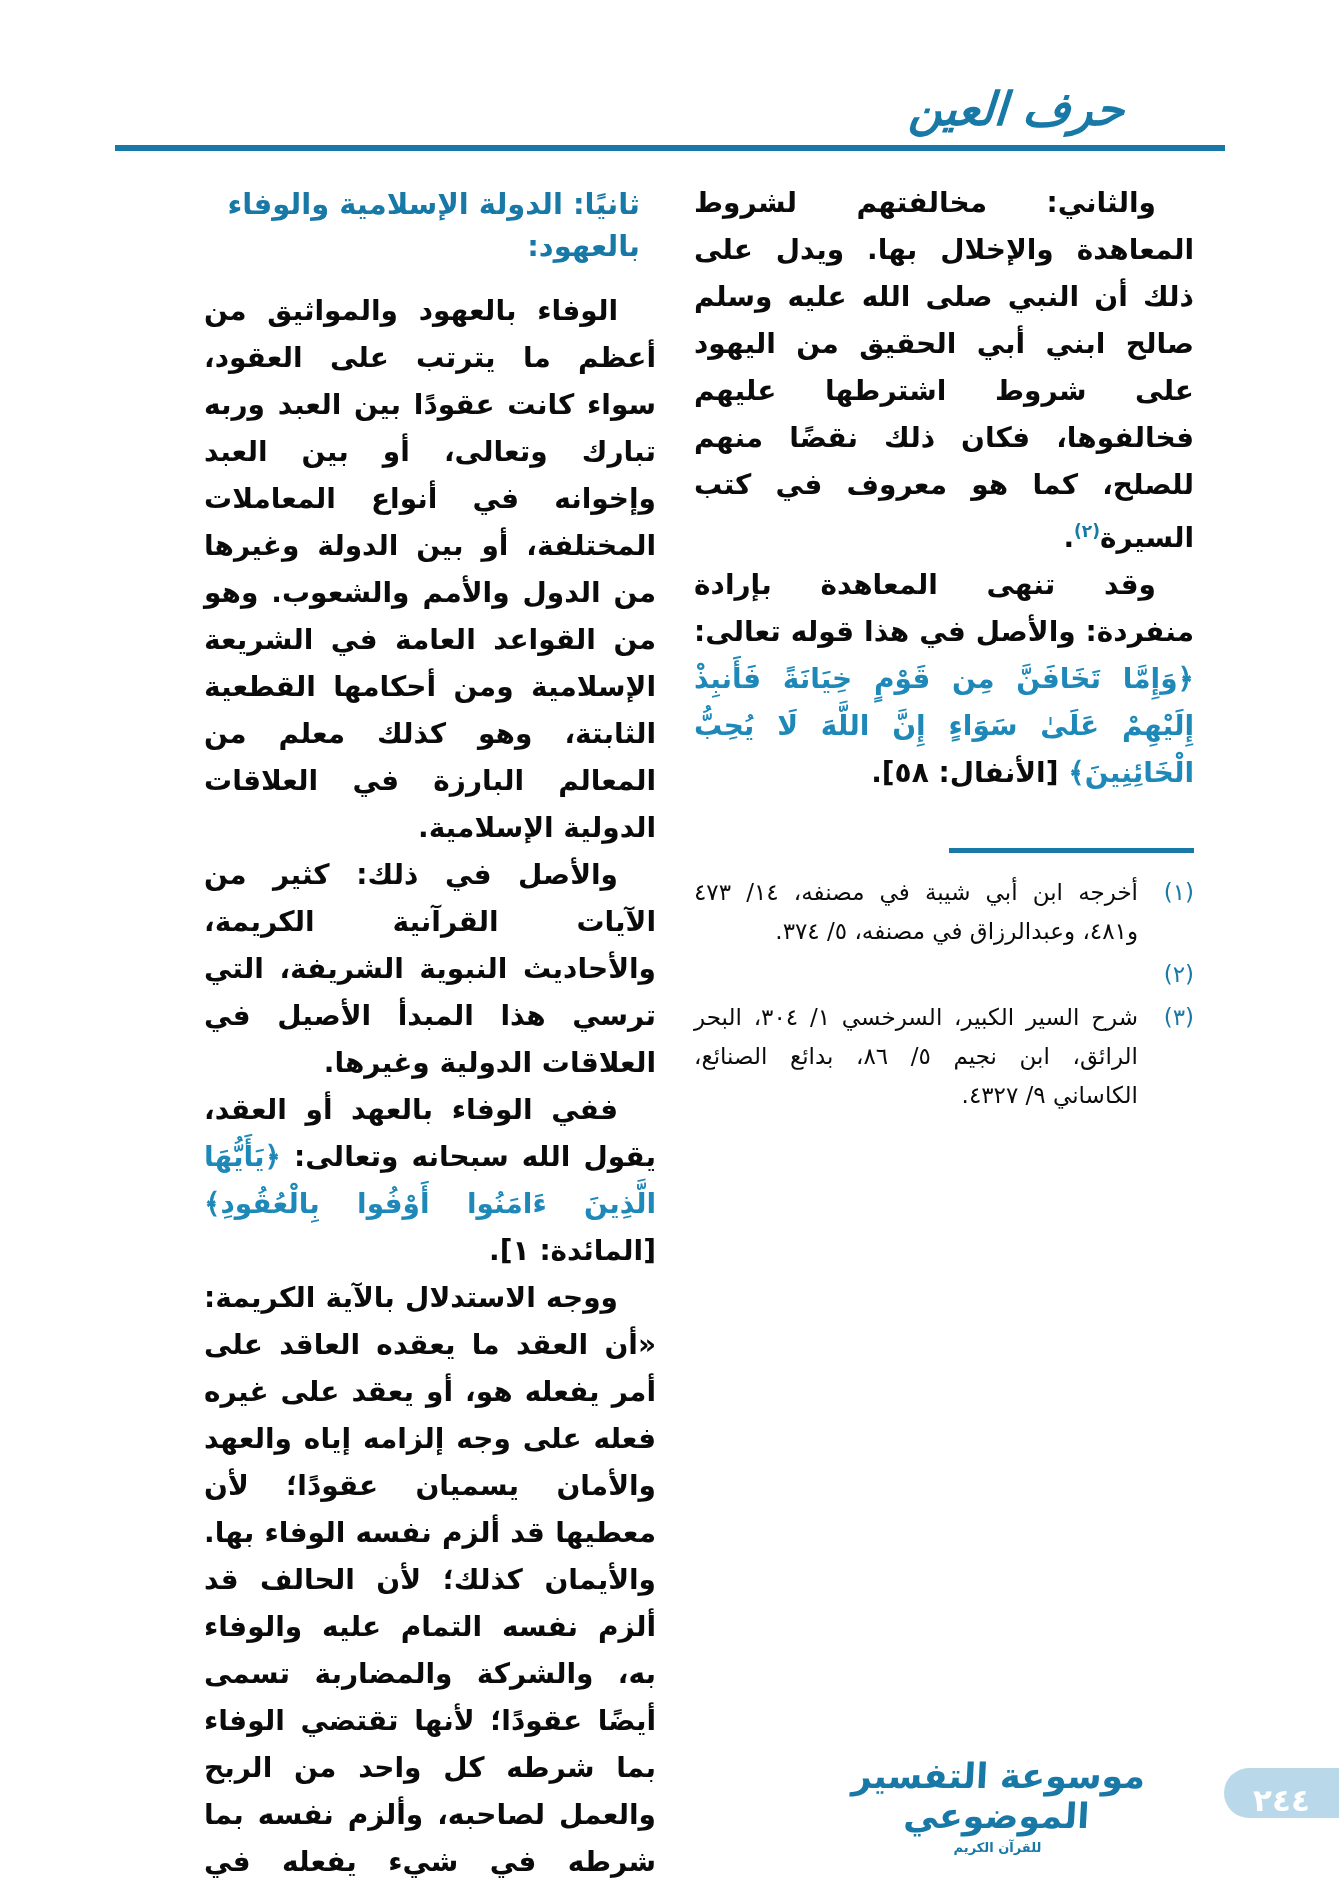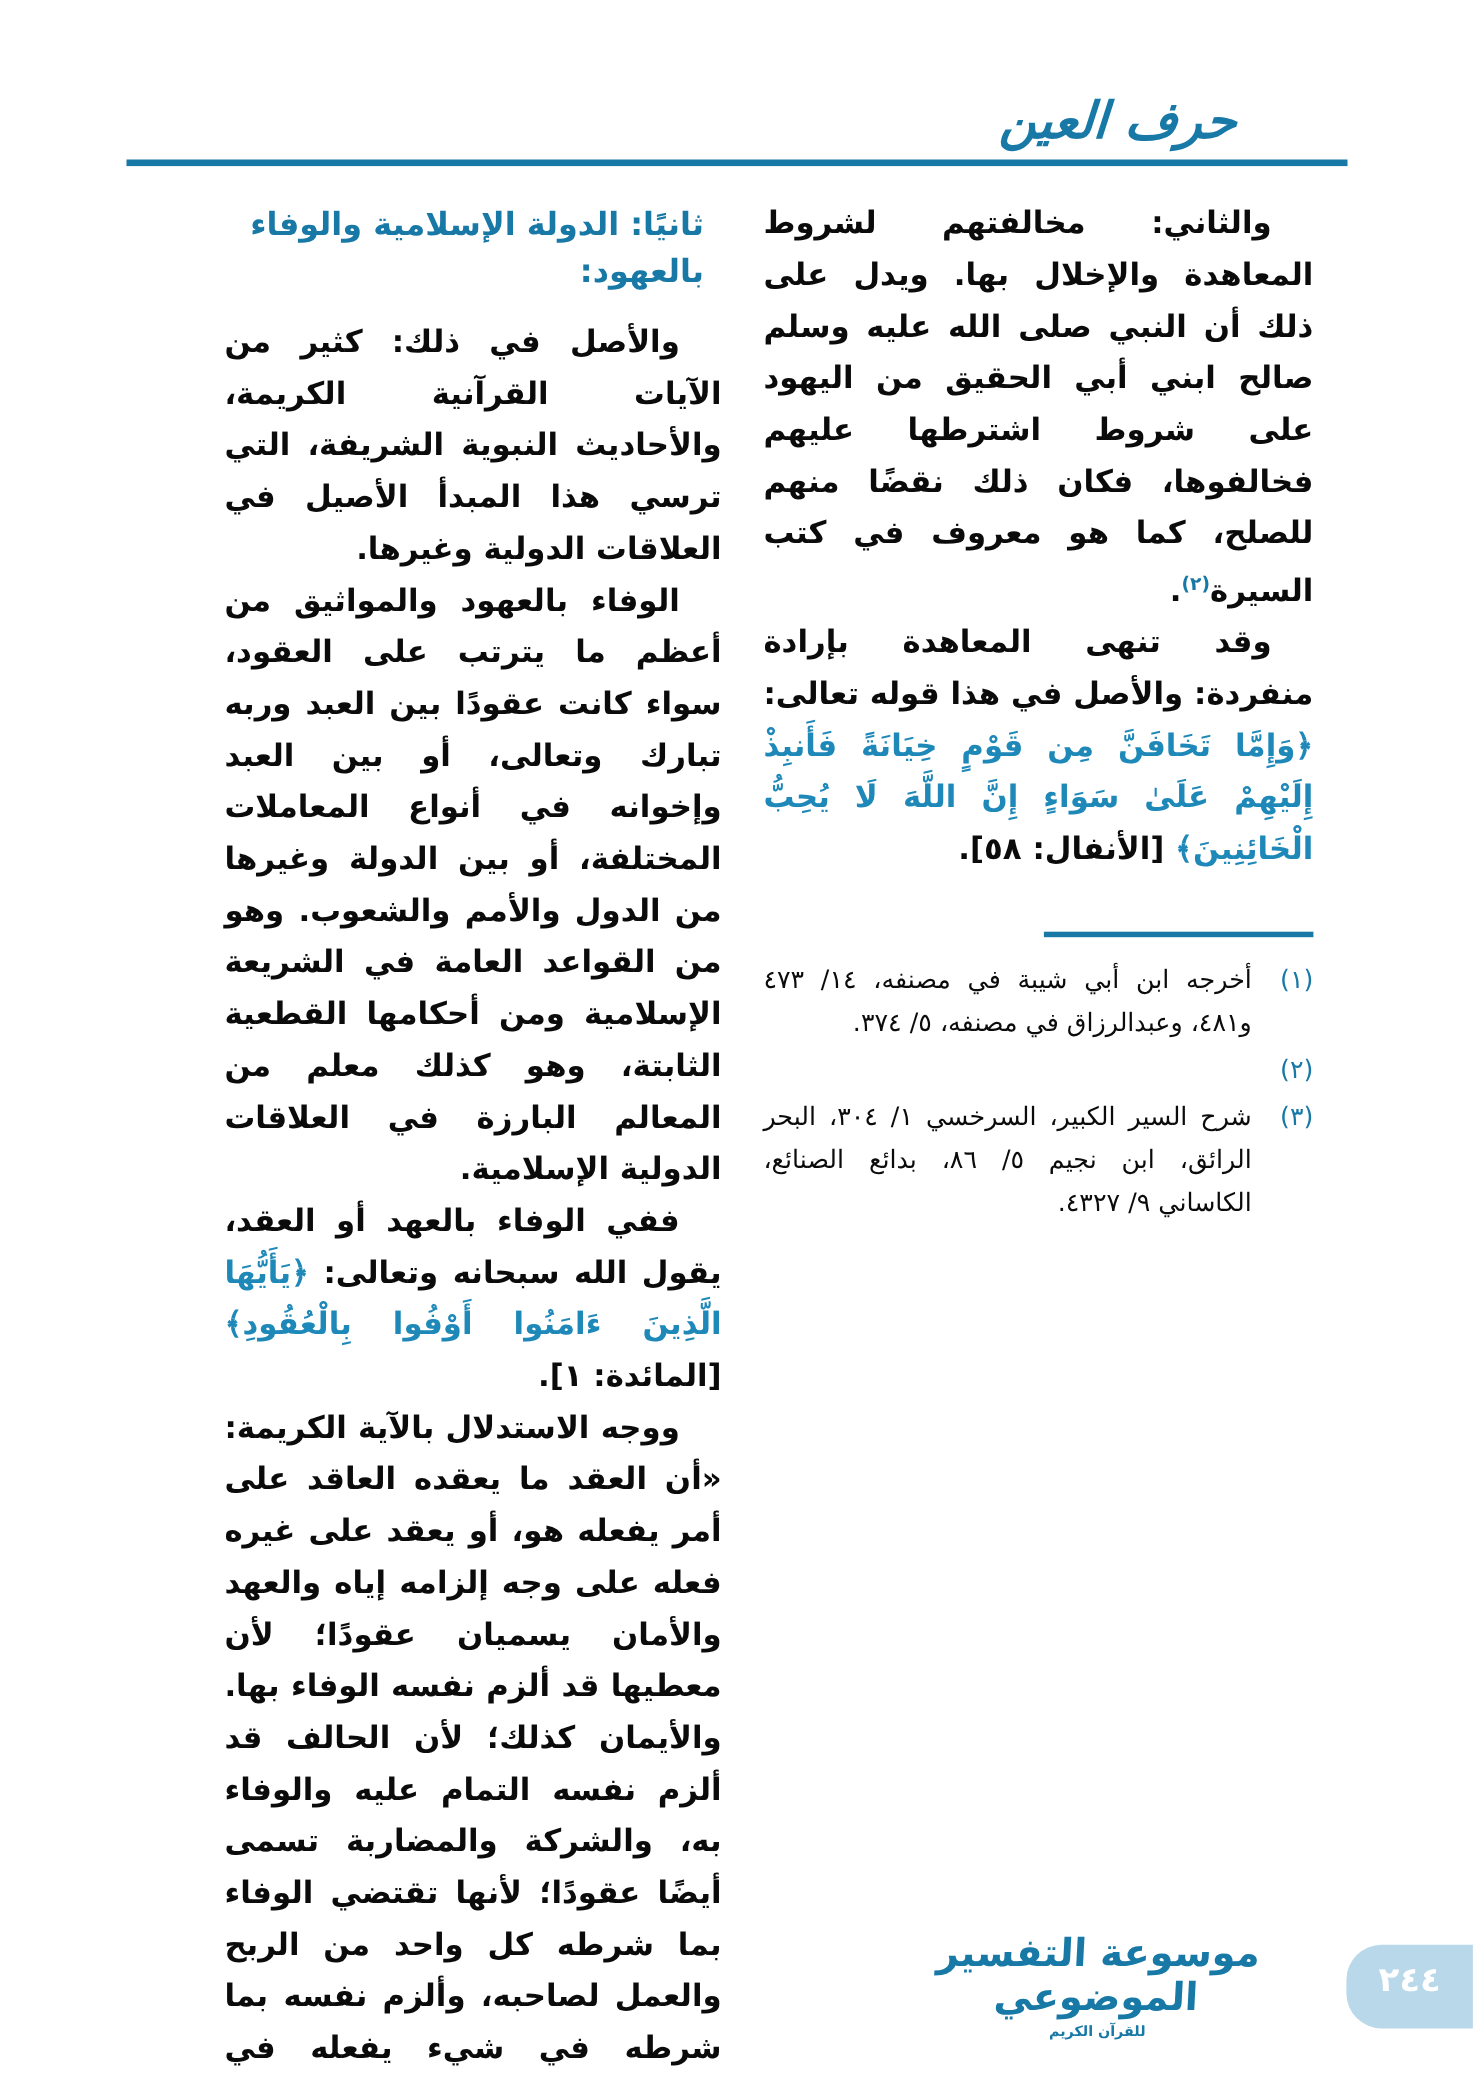--- a/index.html
+++ b/index.html
@@ -114,21 +114,21 @@
   .logo-subtitle{
     font-size:13px;
     font-weight:800;
     margin-top:3px;
   }
   .page-tab{
     position:absolute;
     top:1768px;
     right:0;
     width:115px;
-    height:76px;
+    height:50px;
     background:var(--tab-bg);
     border-radius:32px 0 0 32px;
     text-align:center;
   }
   .page-tab span{
     display:inline-block;
     color:#ffffff;
     font-size:31px;
     font-weight:700;
     line-height:64px;
@@ -164,22 +164,22 @@
           <div class="fn-item">
             <span class="fn-num">(٣)</span>
             <span class="fn-text">شرح السير الكبير، السرخسي ١/ ٣٠٤، البحر الرائق، ابن نجيم ٥/ ٨٦، بدائع الصنائع، الكاساني ٩/ ٤٣٢٧.</span>
           </div>
         </div>
     </div>
 
     <div class="col col-left">
       <h2 class="col-heading">ثانيًا: الدولة الإسلامية والوفاء بالعهود:</h2>
       <div class="paras">
+          <p class="p"><span class="run">الوفاء بالعهود والمواثيق من أعظم ما يترتب على العقود، سواء كانت عقودًا بين العبد وربه تبارك وتعالى، أو بين العبد وإخوانه في أنواع المعاملات المختلفة، أو بين الدولة وغيرها من الدول والأمم والشعوب. وهو من القواعد العامة في الشريعة الإسلامية ومن أحكامها القطعية الثابتة، وهو كذلك معلم من المعالم البارزة في العلاقات الدولية الإسلامية.</span></p>
           <p class="p"><span class="run-b">والأصل في ذلك:</span><span class="run"> كثير من الآيات القرآنية الكريمة، والأحاديث النبوية الشريفة، التي ترسي هذا المبدأ الأصيل في العلاقات الدولية وغيرها.</span></p>
-          <p class="p"><span class="run">الوفاء بالعهود والمواثيق من أعظم ما يترتب على العقود، سواء كانت عقودًا بين العبد وربه تبارك وتعالى، أو بين العبد وإخوانه في أنواع المعاملات المختلفة، أو بين الدولة وغيرها من الدول والأمم والشعوب. وهو من القواعد العامة في الشريعة الإسلامية ومن أحكامها القطعية الثابتة، وهو كذلك معلم من المعالم البارزة في العلاقات الدولية الإسلامية.</span></p>
           <p class="p"><span class="run">ففي الوفاء بالعهد أو العقد، يقول الله سبحانه وتعالى: </span><span class="run-q">﴿يَأَيُّهَا الَّذِينَ ءَامَنُوا أَوْفُوا بِالْعُقُودِ﴾</span><span class="run"> [المائدة: ١].</span></p>
           <p class="p"><span class="run">ووجه الاستدلال بالآية الكريمة: «أن العقد ما يعقده العاقد على أمر يفعله هو، أو يعقد على غيره فعله على وجه إلزامه إياه والعهد والأمان يسميان عقودًا؛ لأن معطيها قد ألزم نفسه الوفاء بها. والأيمان كذلك؛ لأن الحالف قد ألزم نفسه التمام عليه والوفاء به، والشركة والمضاربة تسمى أيضًا عقودًا؛ لأنها تقتضي الوفاء بما شرطه كل واحد من الربح والعمل لصاحبه، وألزم نفسه بما شرطه في شيء يفعله في المستقبل،</span></p>
         </div>
     </div>
 
   </div>
 
   <div class="footer-logo">
     <div class="logo-title">موسوعة التفسير الموضوعي</div>
     <div class="logo-subtitle">للقرآن الكريم</div>

